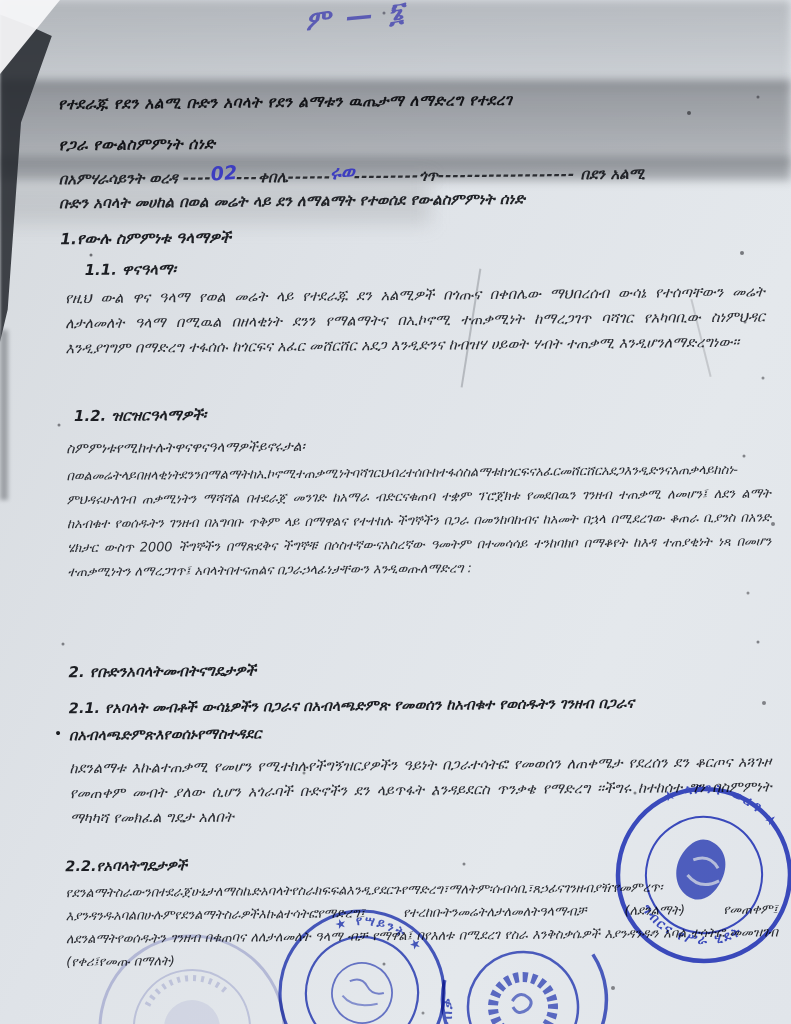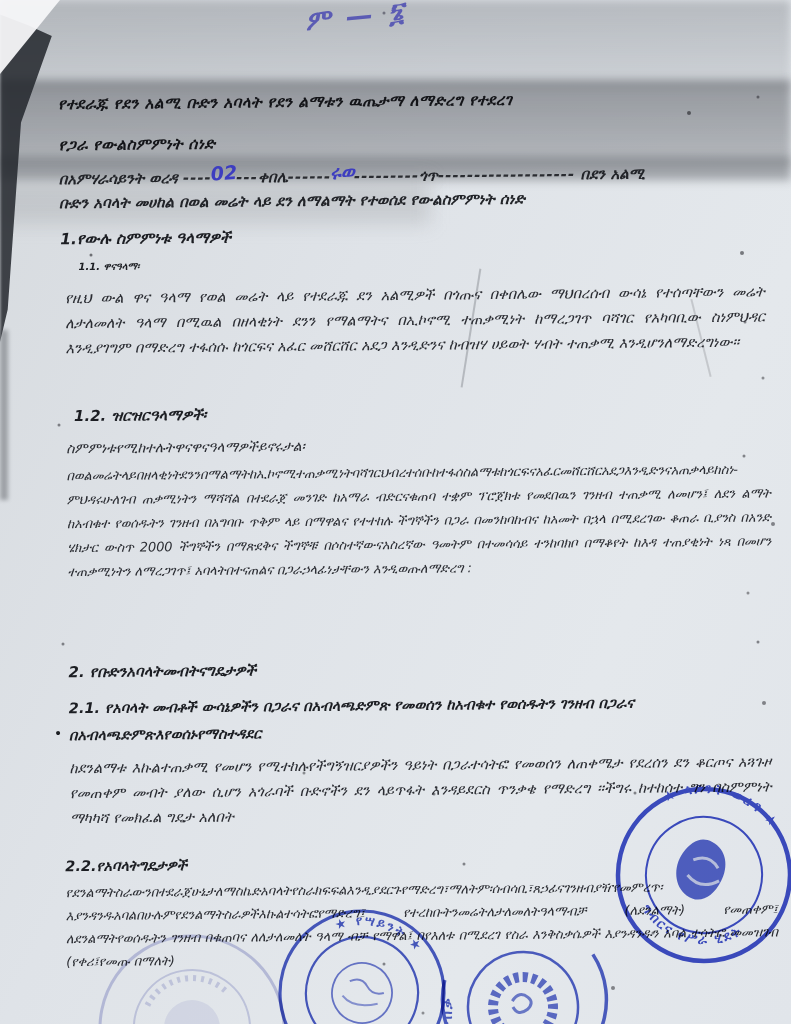--- a/index.html
+++ b/index.html
@@ -45,21 +45,21 @@
   .title{font-size:15.5px;font-weight:bold;color:#141519;white-space:nowrap;letter-spacing:.3px;}
   .t1{left:57px;top:92px;}
   .t2{left:57px;top:133px;}
   .introline{left:57px;top:163px;width:720px;font-size:15px;font-weight:bold;color:#222429;white-space:nowrap;}
   .introline .dash{font-weight:bold;color:#2a2c31;letter-spacing:1px;}
   .hand{color:#3d3dc0;font-size:19px;font-weight:bold;position:relative;top:-3px;
     display:inline-block;transform:rotate(-4deg);margin:0 -1px;}
   .intro2{left:57px;top:191px;font-size:15px;font-weight:bold;color:#222429;white-space:nowrap;}
   .h{font-weight:bold;color:#1c1e23;}
   .h1x{left:58px;top:227px;font-size:15.5px;}
-  .h11{left:76px;top:258px;font-size:10px;font-style:italic;}
+  .h11{left:82px;top:258px;font-size:15px;font-style:italic;}
   .p{color:#2b2d33;text-align:justify;}
   .p11{left:62px;top:283px;width:700px;font-size:14.5px;line-height:25px;}
   .h12{left:70px;top:404px;font-size:15px;}
   .p12lead{left:62px;top:437px;font-size:14px;color:#2b2d33;}
   .p12{left:62px;top:461px;width:704px;font-size:13px;line-height:24px;letter-spacing:-.1px;}
   .h2x{left:62px;top:660px;font-size:15px;}
   .h21{left:62px;top:692px;width:700px;font-size:14.5px;line-height:27px;font-weight:bold;color:#1c1e23;}
   .bullet{left:47px;top:722px;font-size:14px;color:#1c1e23;}
   .p21{left:62px;top:753px;width:702px;font-size:14.5px;line-height:25px;}
   .h22{left:57px;top:855px;font-size:14.5px;}

